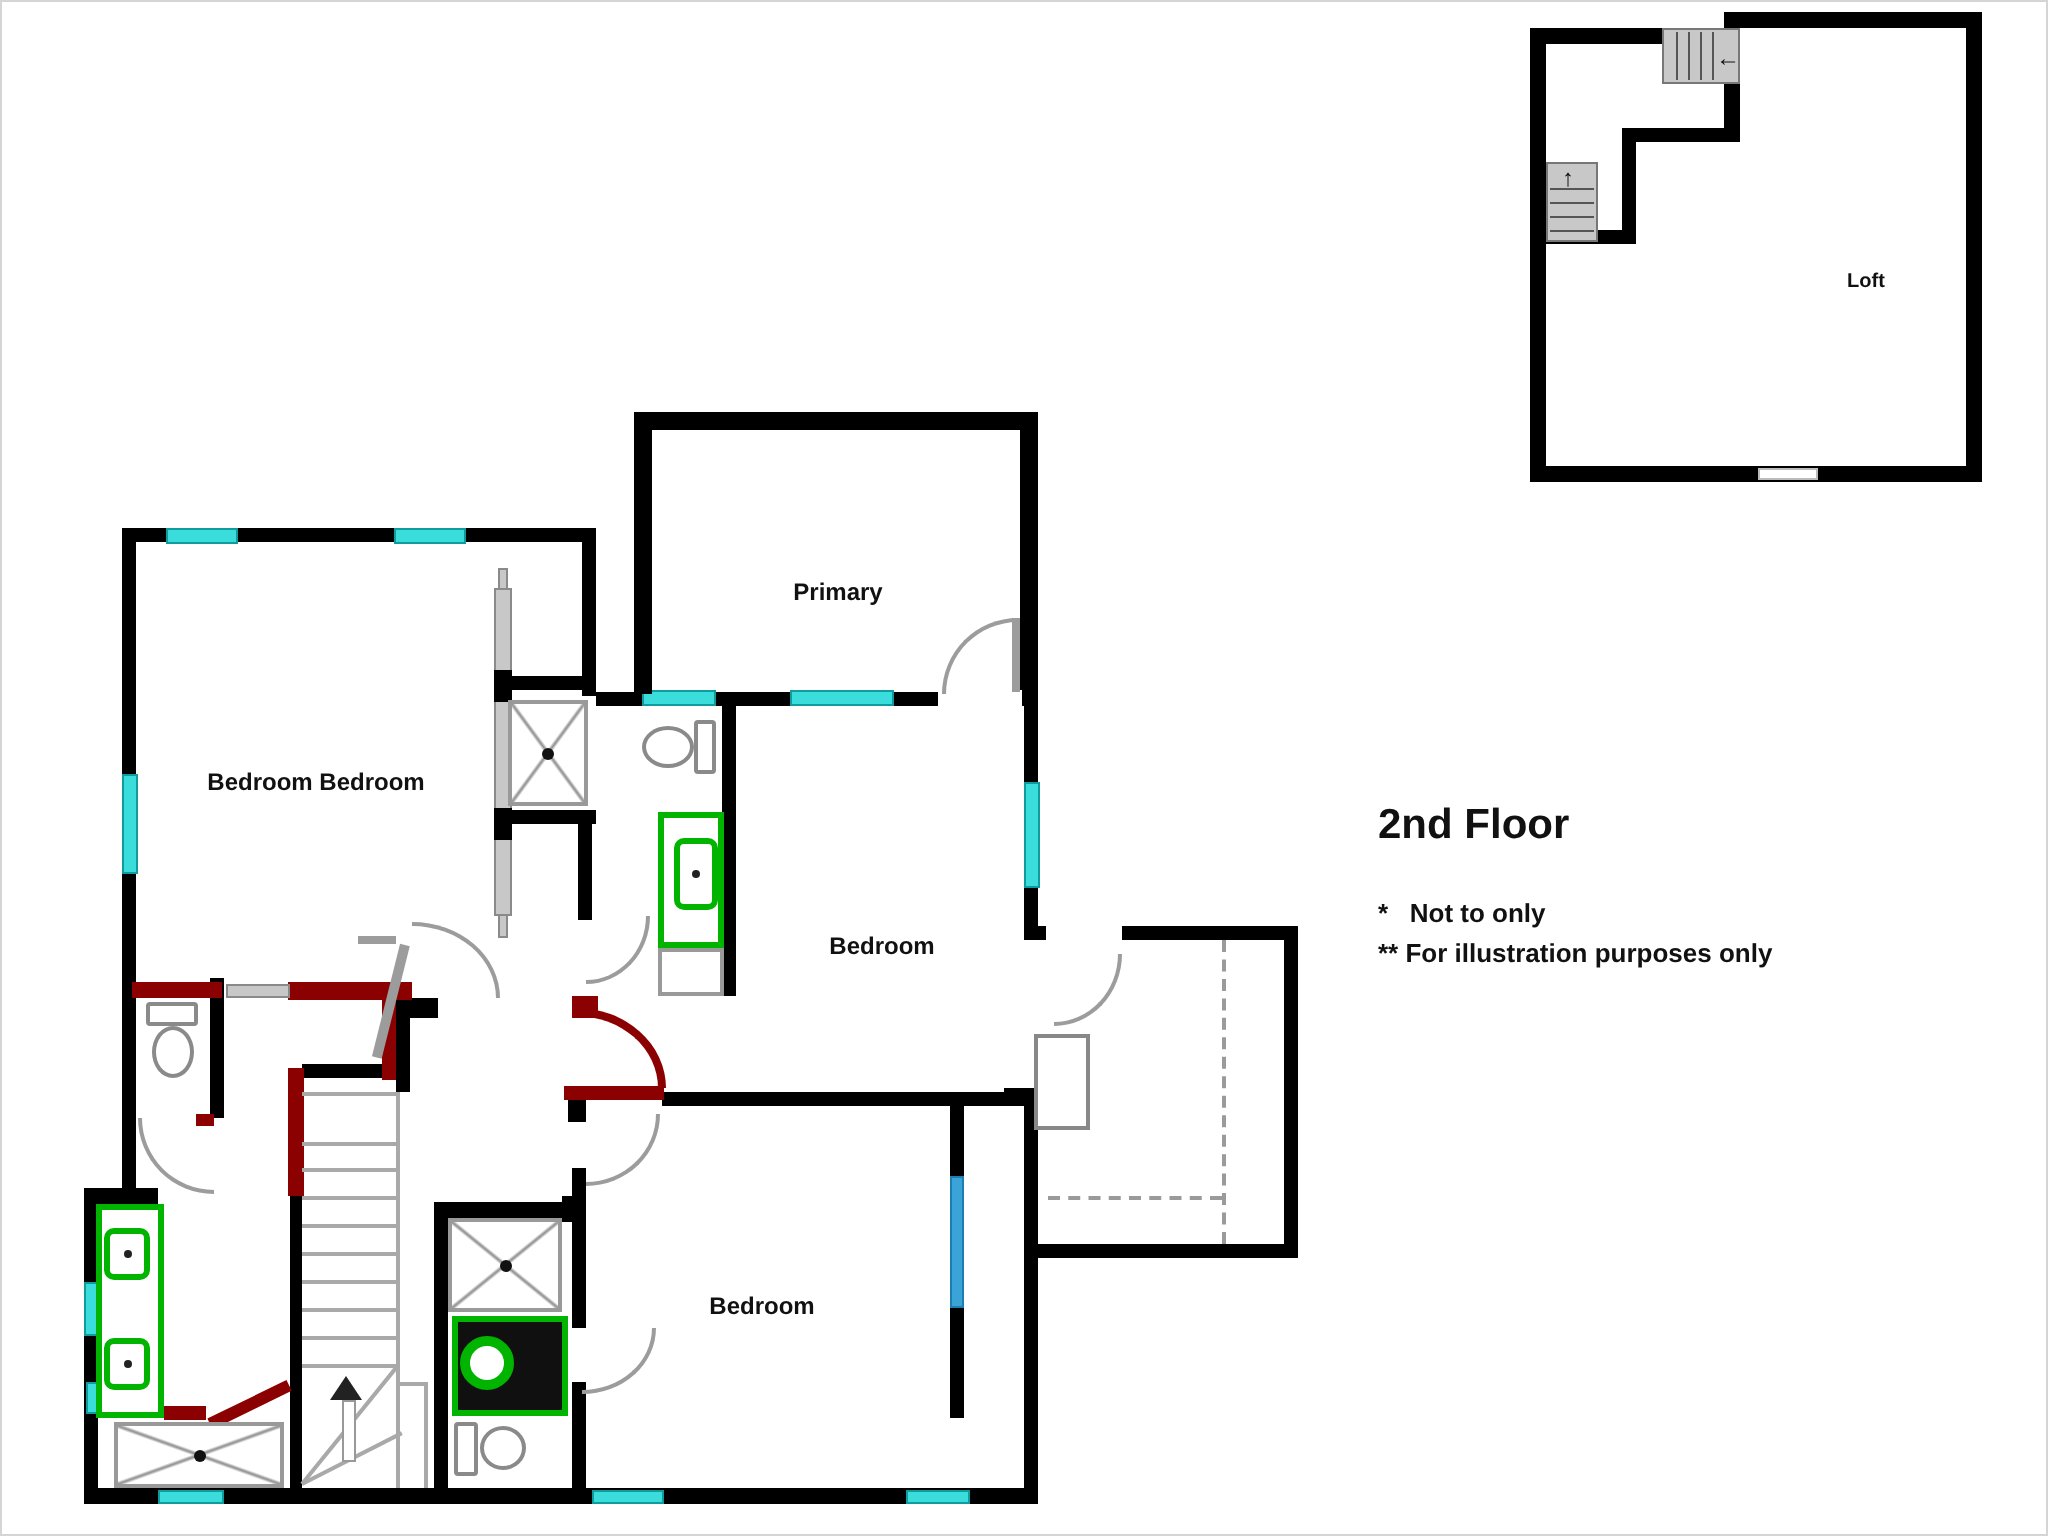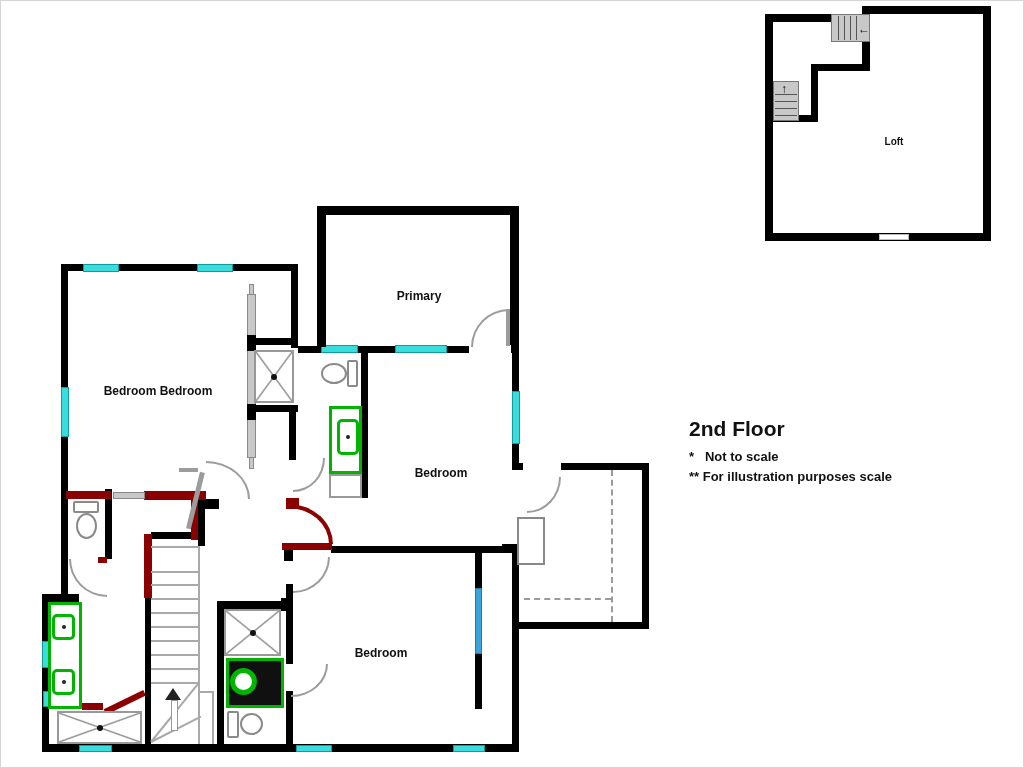--- a/index.html
+++ b/index.html
@@ -211,19 +211,19 @@
     <div class="th" style="top:19px"></div>
     <div class="th" style="top:26px"></div>
     <div class="th" style="top:33px"></div>
     <span class="aico" style="left:7px;top:1px">↑</span>
   </div>
 
   <div class="lbl" style="left:157px;top:390px">Bedroom Bedroom</div>
   <div class="lbl" style="left:418px;top:295px">Primary</div>
   <div class="lbl" style="left:440px;top:472px">Bedroom</div>
   <div class="lbl" style="left:380px;top:652px">Bedroom</div>
-  <div class="lbl sm" style="left:893px;top:140px">Loft</div>
-
-  <div class="title" style="left:688px;top:416px">2nd Floor</div>
-  <div class="note" style="left:688px;top:448px">*   Not to scale</div>
-  <div class="note" style="left:688px;top:468px">** For illustration purposes scale</div>
+  <div class="lbl sm" style="left:932px;top:140px">Loft</div>
+
+  <div class="title" style="left:688px;top:400px">2nd Floor</div>
+  <div class="note" style="left:688px;top:448px">*   Not to only</div>
+  <div class="note" style="left:688px;top:468px">** For illustration purposes only</div>
 
 </div>
 
 </body></html>

